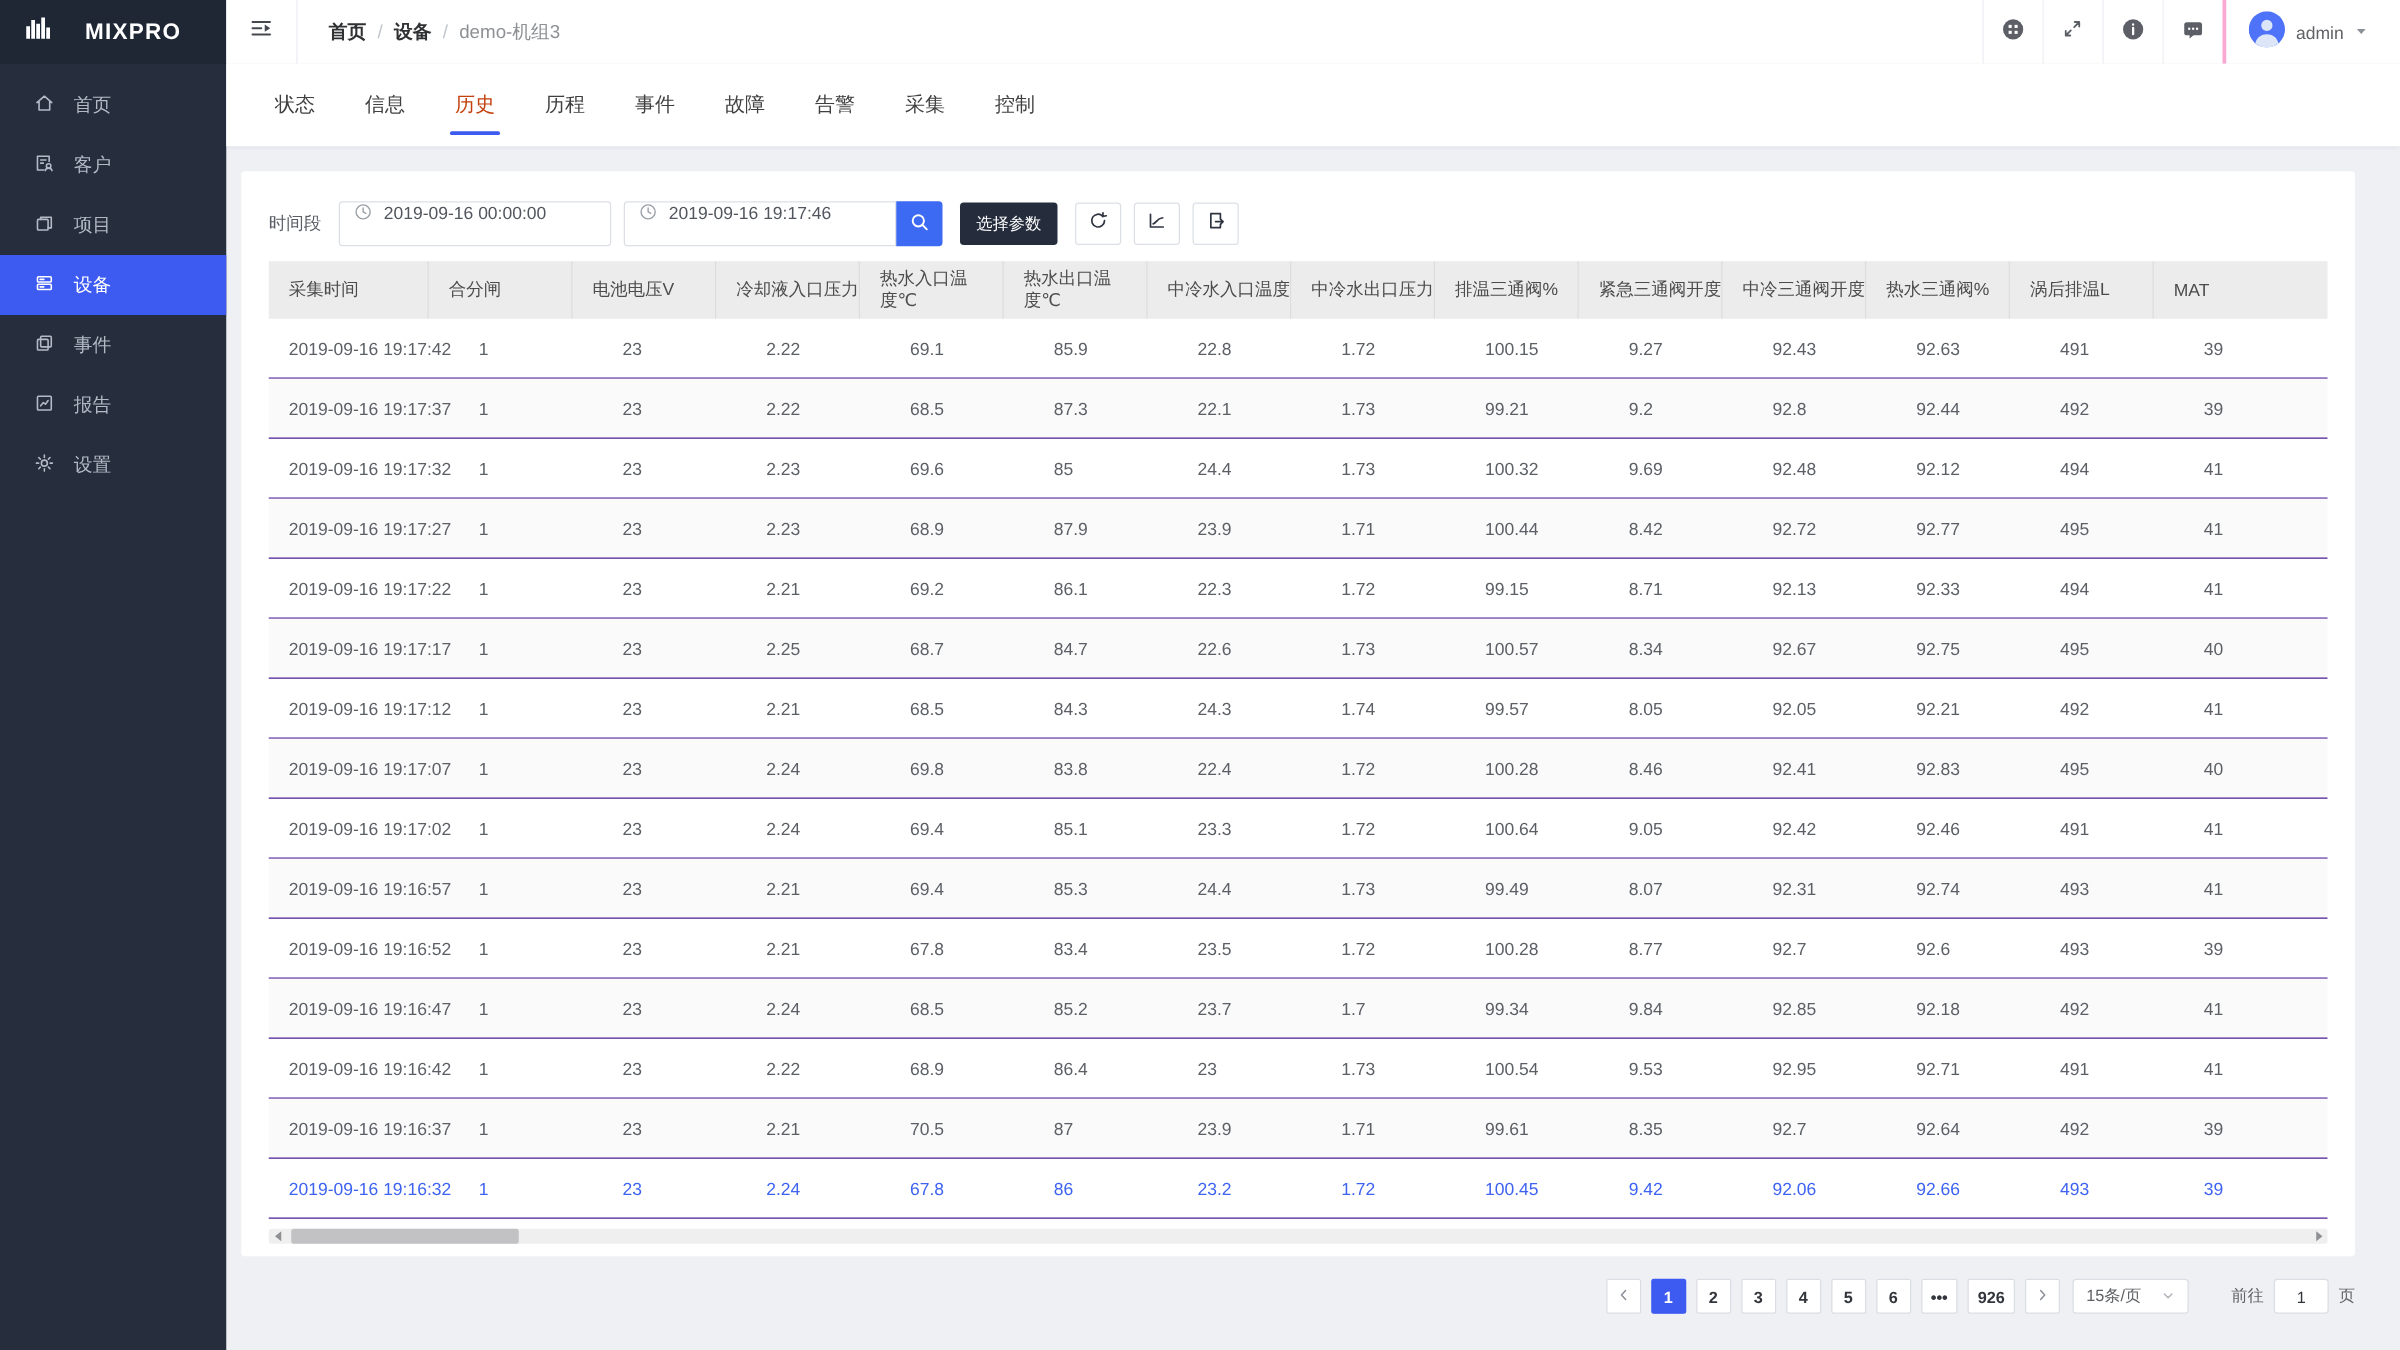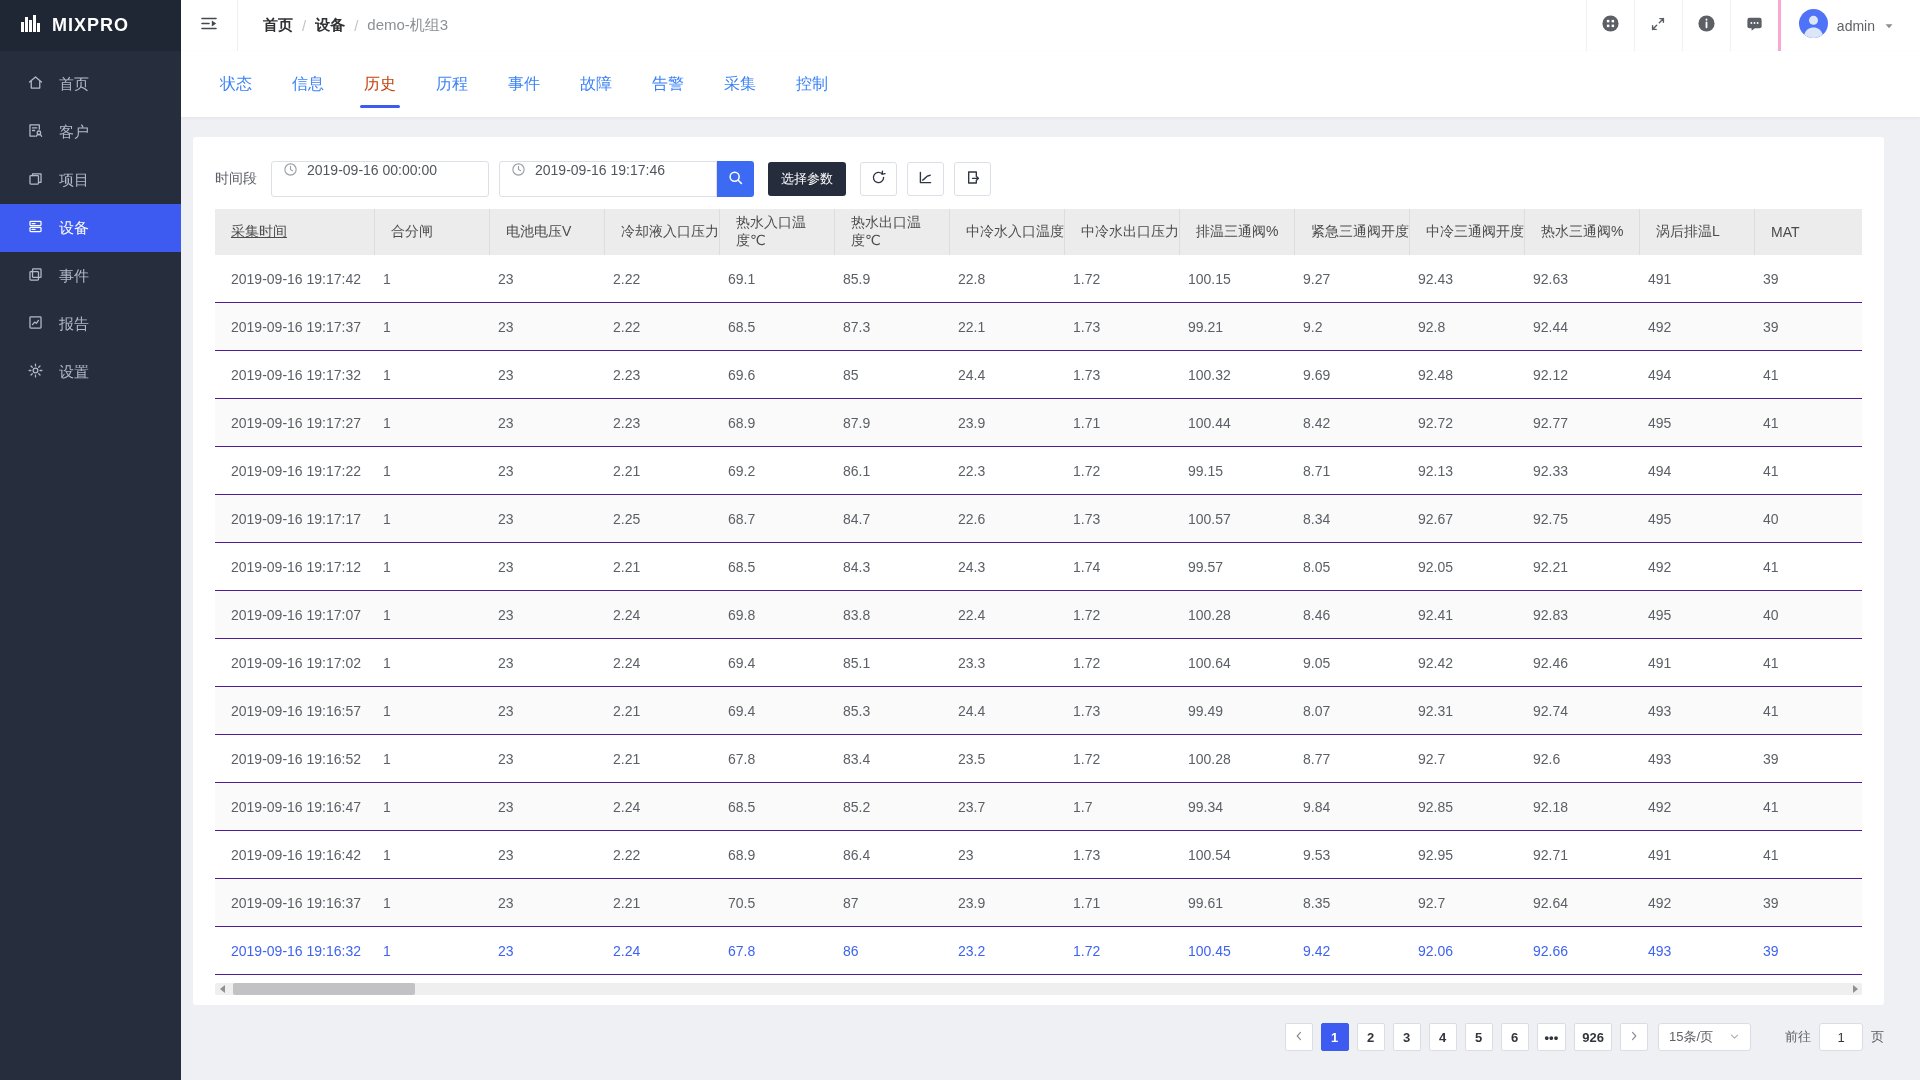--- a/index.html
+++ b/index.html
@@ -2,21 +2,21 @@
 <html><head>
 <meta charset="utf-8">
 <style>
   * { margin:0; padding:0; box-sizing:border-box; }
   html,body { width:1920px; height:1080px; overflow:hidden;
     font-family:"Liberation Sans","DejaVu Sans",sans-serif; background:#eef0f4; }
   .app { display:flex; width:1920px; height:1080px; }
 
   
   .sidebar { width:181px; flex-shrink:0; background:#262e3e; color:#b3bac6; display:flex; flex-direction:column; }
-  .logo { height:51px; background:#1f2634; display:flex; align-items:center; padding-left:20px; gap:10px; flex-shrink:0; }
+  .logo { height:51px; background:#1f2634; display:flex; align-items:center; padding-left:20px; gap:26px; flex-shrink:0; }
   .logo-text { color:#ffffff; font-size:18px; font-weight:bold; letter-spacing:1px; }
   .nav { padding-top:9px; }
   .nav-item { height:48px; display:flex; align-items:center; padding-left:27px; gap:15px; font-size:15px; cursor:pointer; }
   .nav-item.active { background:#3d5af1; color:#ffffff; }
   .nav-item svg { flex-shrink:0; }
 
   
   .main { flex:1; display:flex; flex-direction:column; min-width:0; }
   .topbar { height:51px; background:#fff; display:flex; align-items:center; flex-shrink:0; }
   .collapse-btn { width:57px; height:100%; display:flex; align-items:center; justify-content:center;
@@ -29,21 +29,21 @@
   .topbar-icon-btn { width:48px; height:100%; display:flex; align-items:center; justify-content:center;
     border-left:1px solid #eef0f3; color:#5c6066; cursor:pointer; }
   .user { display:flex; align-items:center; gap:9px; height:100%; padding:0 26px 0 18px;
     border-left:3px solid #f9a8d4; cursor:pointer; }
   .user-name { font-size:14px; color:#606266; }
   .user-caret { color:#8a8f97; }
 
   
   .tabbar { height:66px; background:#fff; display:flex; align-items:stretch; gap:28px; padding-left:33px;
     box-shadow:0 1px 3px rgba(30,40,70,0.06); flex-shrink:0; }
-  .tab { display:flex; align-items:center; padding:0 6px; font-size:16px; color:#3b82f6; position:relative; cursor:pointer; }
+  .tab { display:flex; align-items:center; padding:0 6px; font-size:16px; color:#404040; position:relative; cursor:pointer; }
   .tab.active { color:#c2410c; }
   .tab.active::after { content:""; position:absolute; left:2px; right:2px; bottom:9px; height:3px;
     background:#3d5af1; border-radius:2px; }
 
   
   .content { flex:1; padding:20px 36px 0 12px; display:flex; flex-direction:column; min-height:0; }
   .card { background:#fff; border-radius:3px; padding:24px 22px 10px 22px; }
 
   .filter-row { display:flex; align-items:center; margin-bottom:12px; }
   .filter-label { font-size:14px; color:#5a5e66; margin-right:14px; }
@@ -57,21 +57,21 @@
     font-size:13px; border:none; border-radius:3px; display:flex; align-items:center; cursor:pointer;
     font-family:inherit; }
   .icon-btn { width:37px; height:34px; margin-left:10px; background:#fff; border:1px solid #dcdfe6;
     border-radius:3px; display:flex; align-items:center; justify-content:center; color:#2e3440; cursor:pointer; }
 
   
   .table { font-size:14px; }
   .thead { display:flex; background:#ececec; height:46px; }
   .th { width:115px; flex-shrink:0; display:flex; align-items:center; padding-left:16px;
     color:#4c4c4c; border-right:1px solid #dddddd; }
-  .th:first-child { width:160px;text-decoration:underline; }
+  .th:first-child { width:128px; }
   .th:last-child { border-right:none; }
   .tr { display:flex; height:48px; border-bottom:1px solid #4c1d95; cursor:pointer; }
   .tr:nth-child(even) { background:#fafafa; }
   .td { width:115px; flex-shrink:0; display:flex; align-items:center; padding-left:16px; color:#5c6066; }
   .td:first-child { width:152px; }
   .tr.highlight .td { color:#3e63f1; }
 
   
   .hscroll { height:12px; background:#efefef; margin-top:8px; position:relative; border-radius:2px; }
   .hs-arrow { position:absolute; top:0; width:14px; height:12px; display:flex; align-items:center; justify-content:center; cursor:pointer; }

